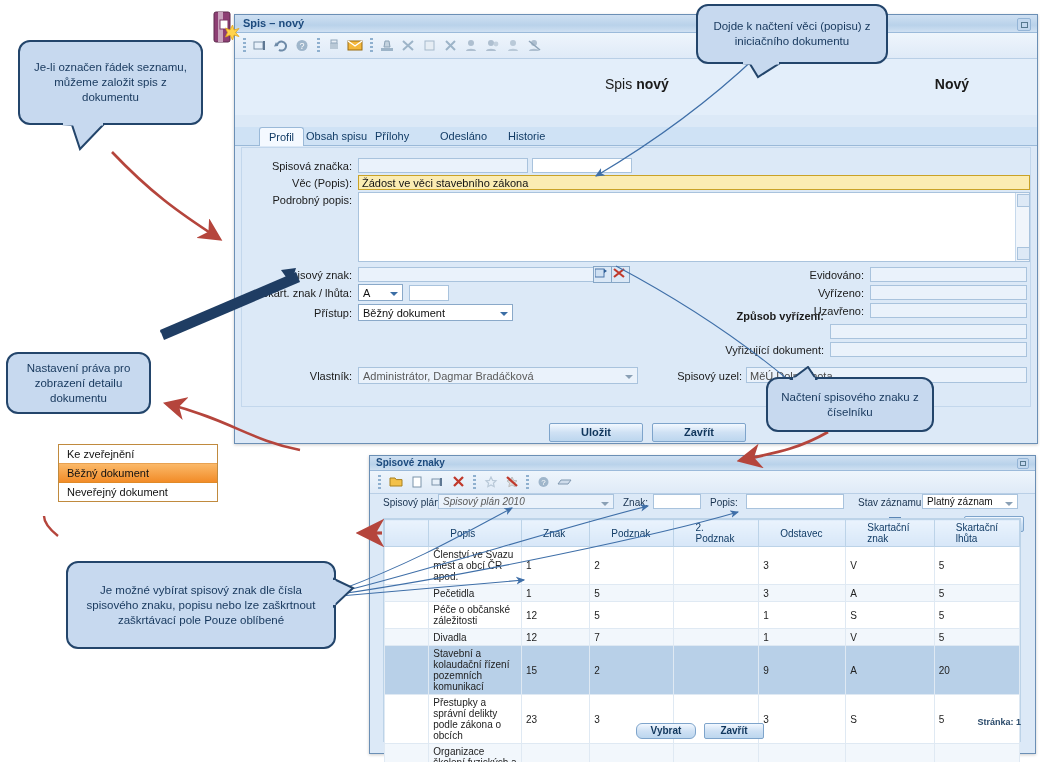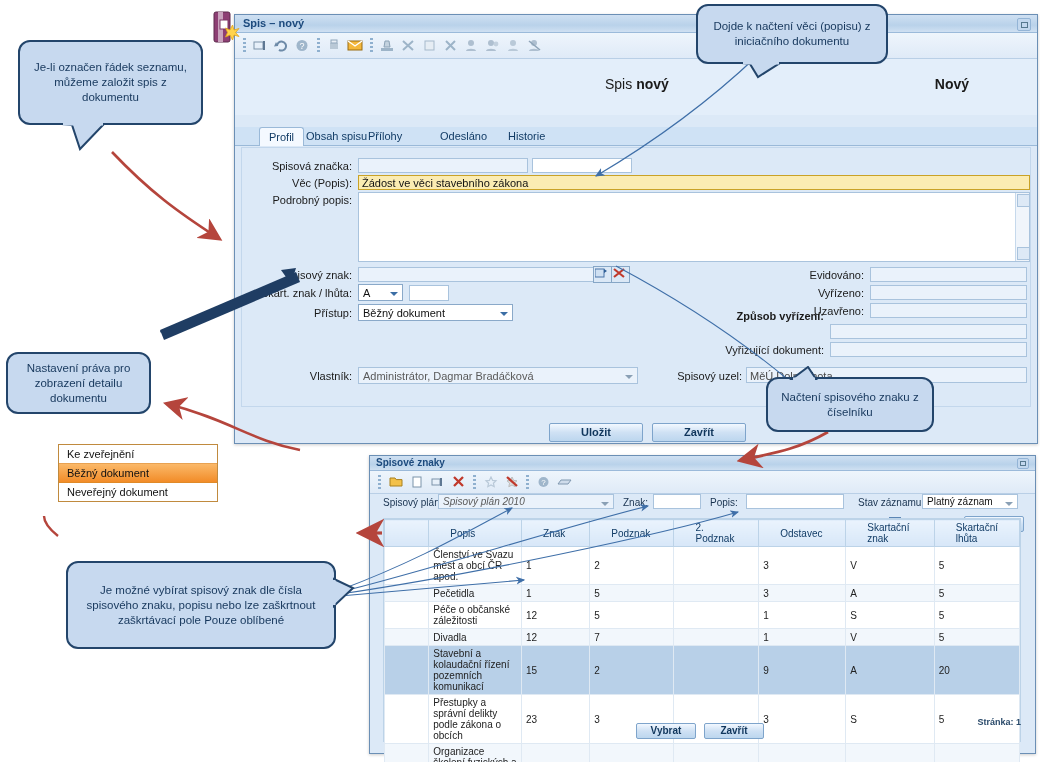--- a/index.html
+++ b/index.html
@@ -190,21 +190,21 @@
   </div>
 
   <div class="bigtitle">
     <span class="c"><span>Spis</span> <b>nový</b></span>
     <span class="r">Nový</span>
   </div>
 
   <div class="tabstrip">
     <div class="tab sel" style="left:24px;">Profil</div>
     <div class="tab" style="left:62px;">Obsah spisu</div>
-    <div class="tab" style="left:124px;">Přílohy</div>
+    <div class="tab" style="left:131px;">Přílohy</div>
     <div class="tab" style="left:196px;">Odesláno</div>
     <div class="tab" style="left:264px;">Historie</div>
   </div>
 
   <div class="panel">
 
     <span class="lbl" style="left:10px;top:12px;width:100px;">Spisová značka:</span>
     <div class="fld" style="left:116px;top:10px;width:170px;"></div>
     <div class="fld white" style="left:290px;top:10px;width:100px;"></div>
 
@@ -425,21 +425,21 @@
           <td>1</td>
           <td>S</td>
           <td>5</td>
           </tr>
       </tbody>
     </table>
   </div>
 
   <span class="pagelbl">Stránka: 1</span>
 
-  <div class="btn" style="left:266px;top:267px;width:58px;height:14px;line-height:13px;font-size:10px;">Vybrat</div>
+  <div class="btn" style="left:266px;top:267px;width:58px;height:14px;line-height:13px;font-size:10px;border-radius:6px;">Vybrat</div>
   <div class="btn" style="left:334px;top:267px;width:58px;height:14px;line-height:13px;font-size:10px;">Zavřít</div>
 </div>
 
 <div class="abs" style="left:206px;top:8px;width:40px;height:42px;">
   <svg width="40" height="42">
     <rect x="8" y="4" width="16" height="30" rx="2" fill="#8e3f74" stroke="#5d2a4c"></rect>
     <rect x="12" y="4" width="5" height="30" fill="#c9a3bd"></rect>
     <rect x="14" y="12" width="8" height="9" fill="#fff" stroke="#7d3767"></rect>
     <path d="M24 22l2.5-5 1.5 5 5-1.5-3.5 4 3.5 4-5-1.5-1.5 5-2.5-5-4.5 2 2-4.5-2-4.5z" fill="#ffd34d" stroke="#e0a317" stroke-width=".8"></path>
   </svg>

